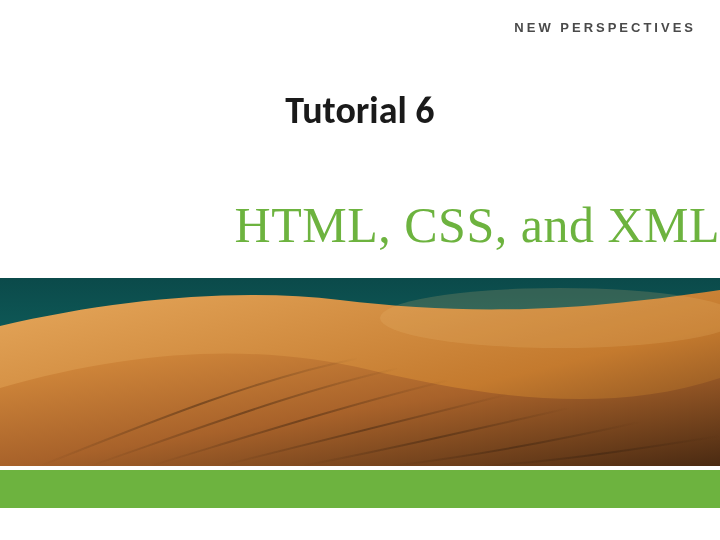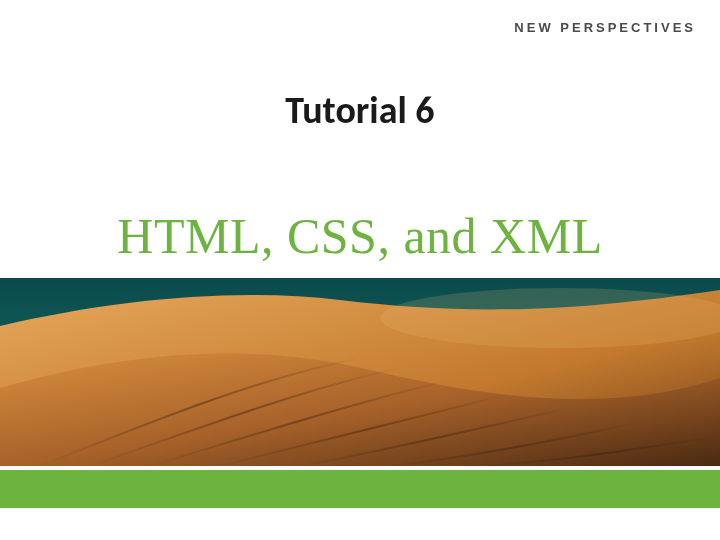--- a/index.html
+++ b/index.html
@@ -33,27 +33,26 @@
     font-size: 38px;
     font-weight: 700;
     color: #1a1a1a;
     line-height: 1.18;
   }
   .subtitle {
     position: absolute;
     top: 196px;
     left: 0;
     width: 720px;
-    text-align: center;
+    text-align: right;
     font-family: Georgia, "Times New Roman", serif;
     font-size: 50px;
     font-weight: 400;
     color: #6db33f;
     letter-spacing: 0.5px;
-    margin-top: 11px;
   }
   .dune-band {
     position: absolute;
     top: 278px;
     left: 0;
     width: 720px;
     height: 188px;
     overflow: hidden;
   }
   .dune-band svg {

